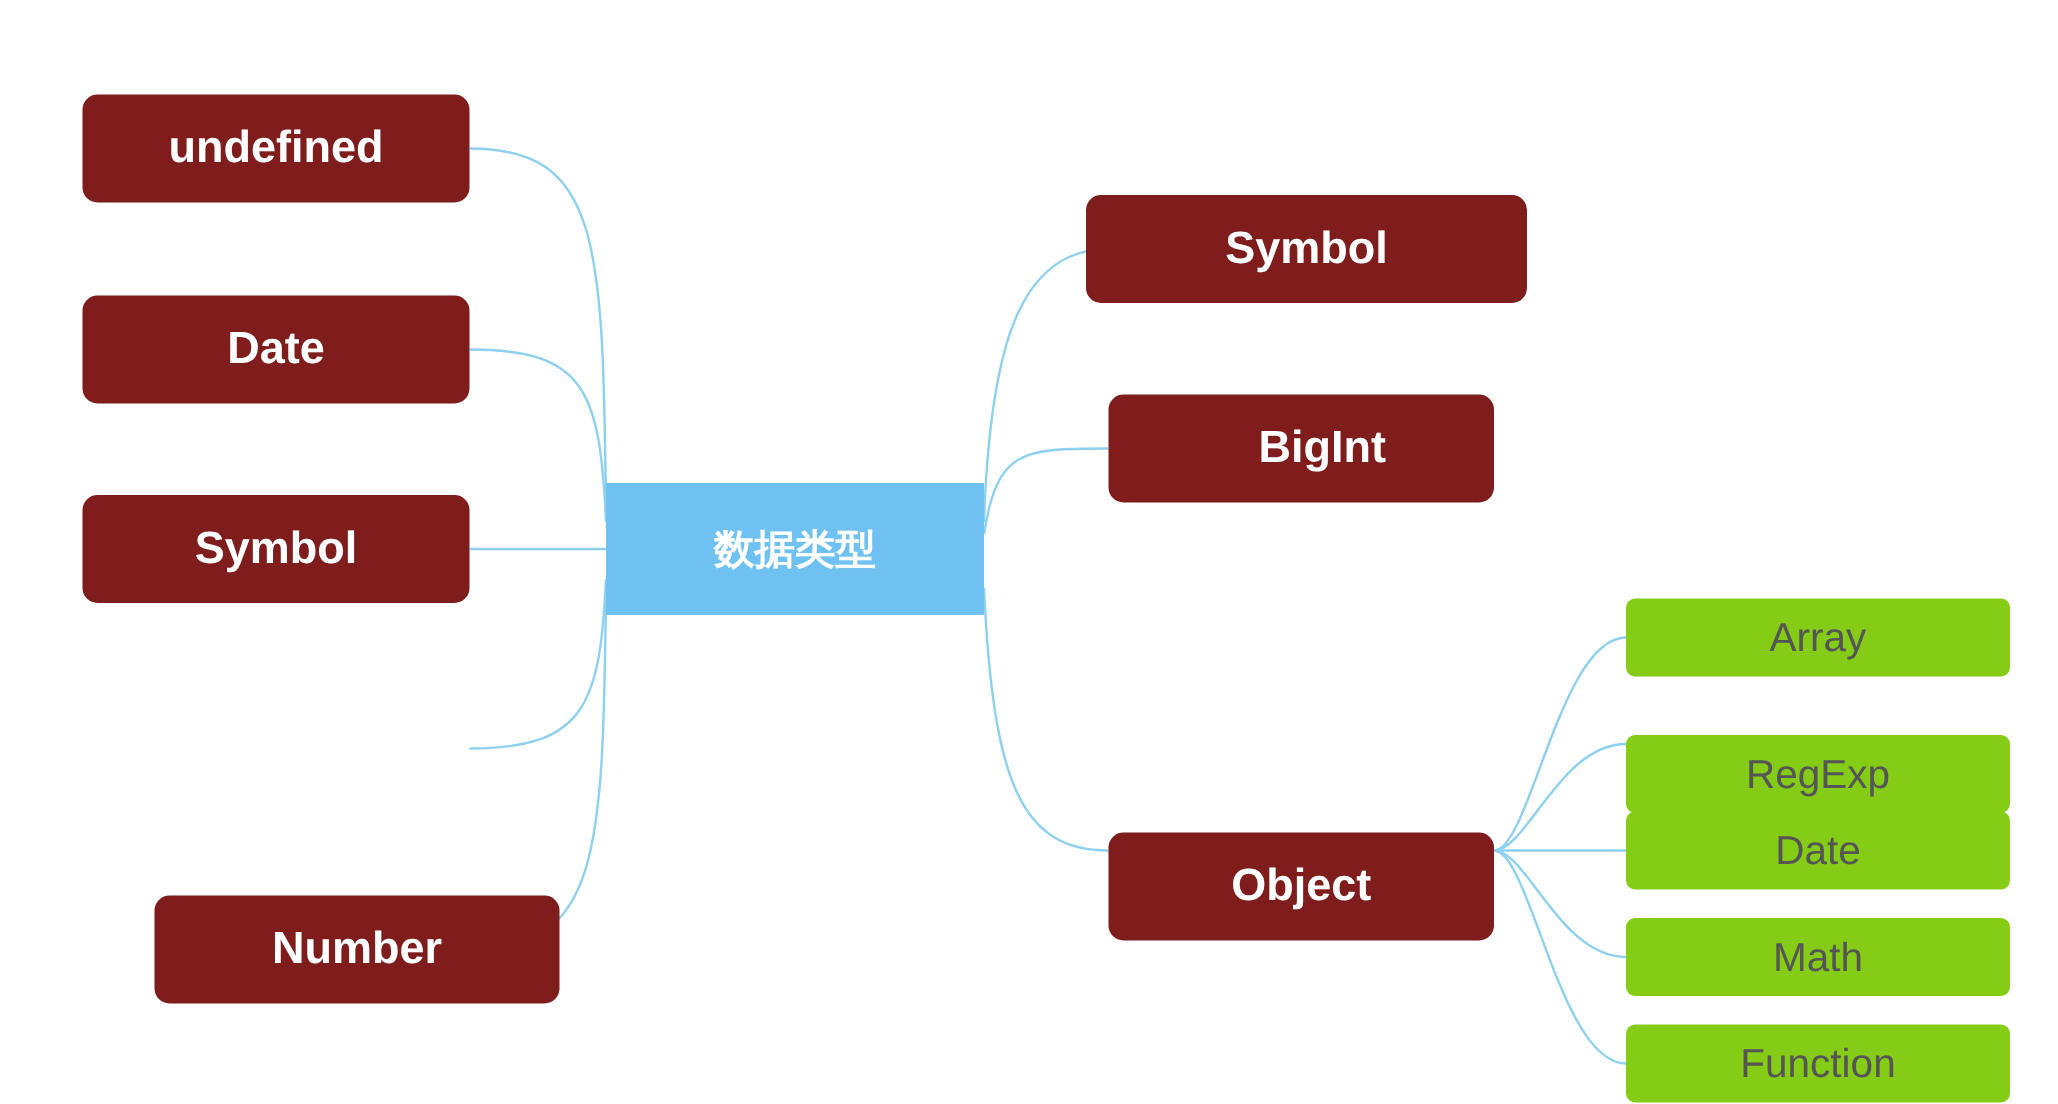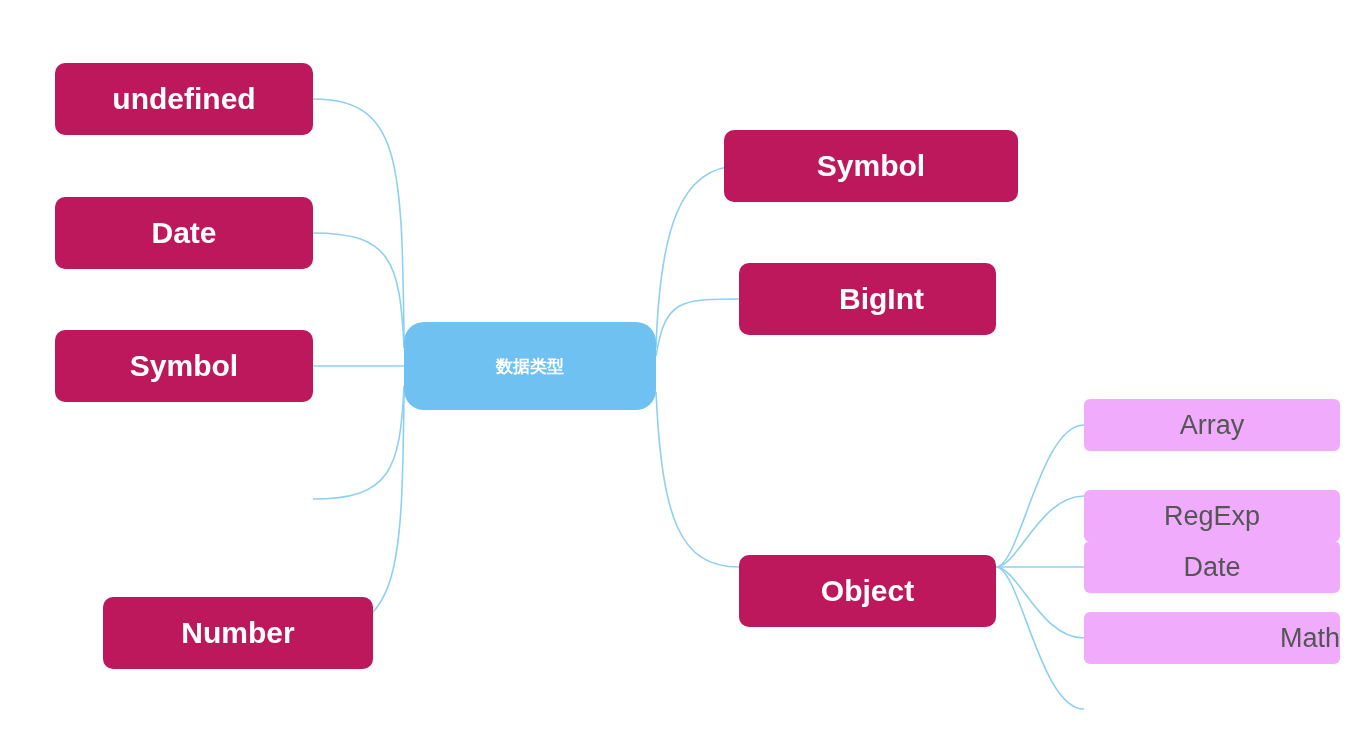--- a/index.html
+++ b/index.html
@@ -25,35 +25,35 @@
   }
   .node {
     position: absolute;
     display: flex;
     align-items: center;
     justify-content: center;
     box-sizing: border-box;
     white-space: nowrap;
   }
   .node-primary {
-    background: #be185d;
+    background: #7f1d1d;
     color: #ffffff;
     border-radius: 10px;
     font-size: 30px;
     font-weight: bold;
   }
   .node-root {
     background: #6ec1f0;
     color: #ffffff;
-    border-radius: 20px;
-    font-size: 17px;
+    border-radius: 0;
+    font-size: 27px;
     font-weight: bold;
   }
   .node-leaf {
-    background: #f0abfc;
+    background: #84cc16;
     color: #555555;
     border-radius: 6px;
     font-size: 27px;
     font-weight: normal;
   }
 </style>
 </head>
 <body>
 
 <div id="canvas">
@@ -114,18 +114,21 @@
   </div>
 
   <div class="node node-leaf" style="left:1084px; top:470px; width:256px; height:52px;margin-top:20px;">
     <span>RegExp</span>
   </div>
 
   <div class="node node-leaf" style="left:1084px; top:541px; width:256px; height:52px;">
     <span>Date</span>
   </div>
 
-  <div class="node node-leaf" style="left:1084px; top:612px; width:256px; height:52px;justify-content:flex-end;">
+  <div class="node node-leaf" style="left:1084px; top:612px; width:256px; height:52px;">
     <span>Math</span>
   </div>
 
+  <div class="node node-leaf" style="left:1084px; top:683px; width:256px; height:52px;">
+    <span>Function</span>
+  </div>
 
 </div>
 
 </body></html>

